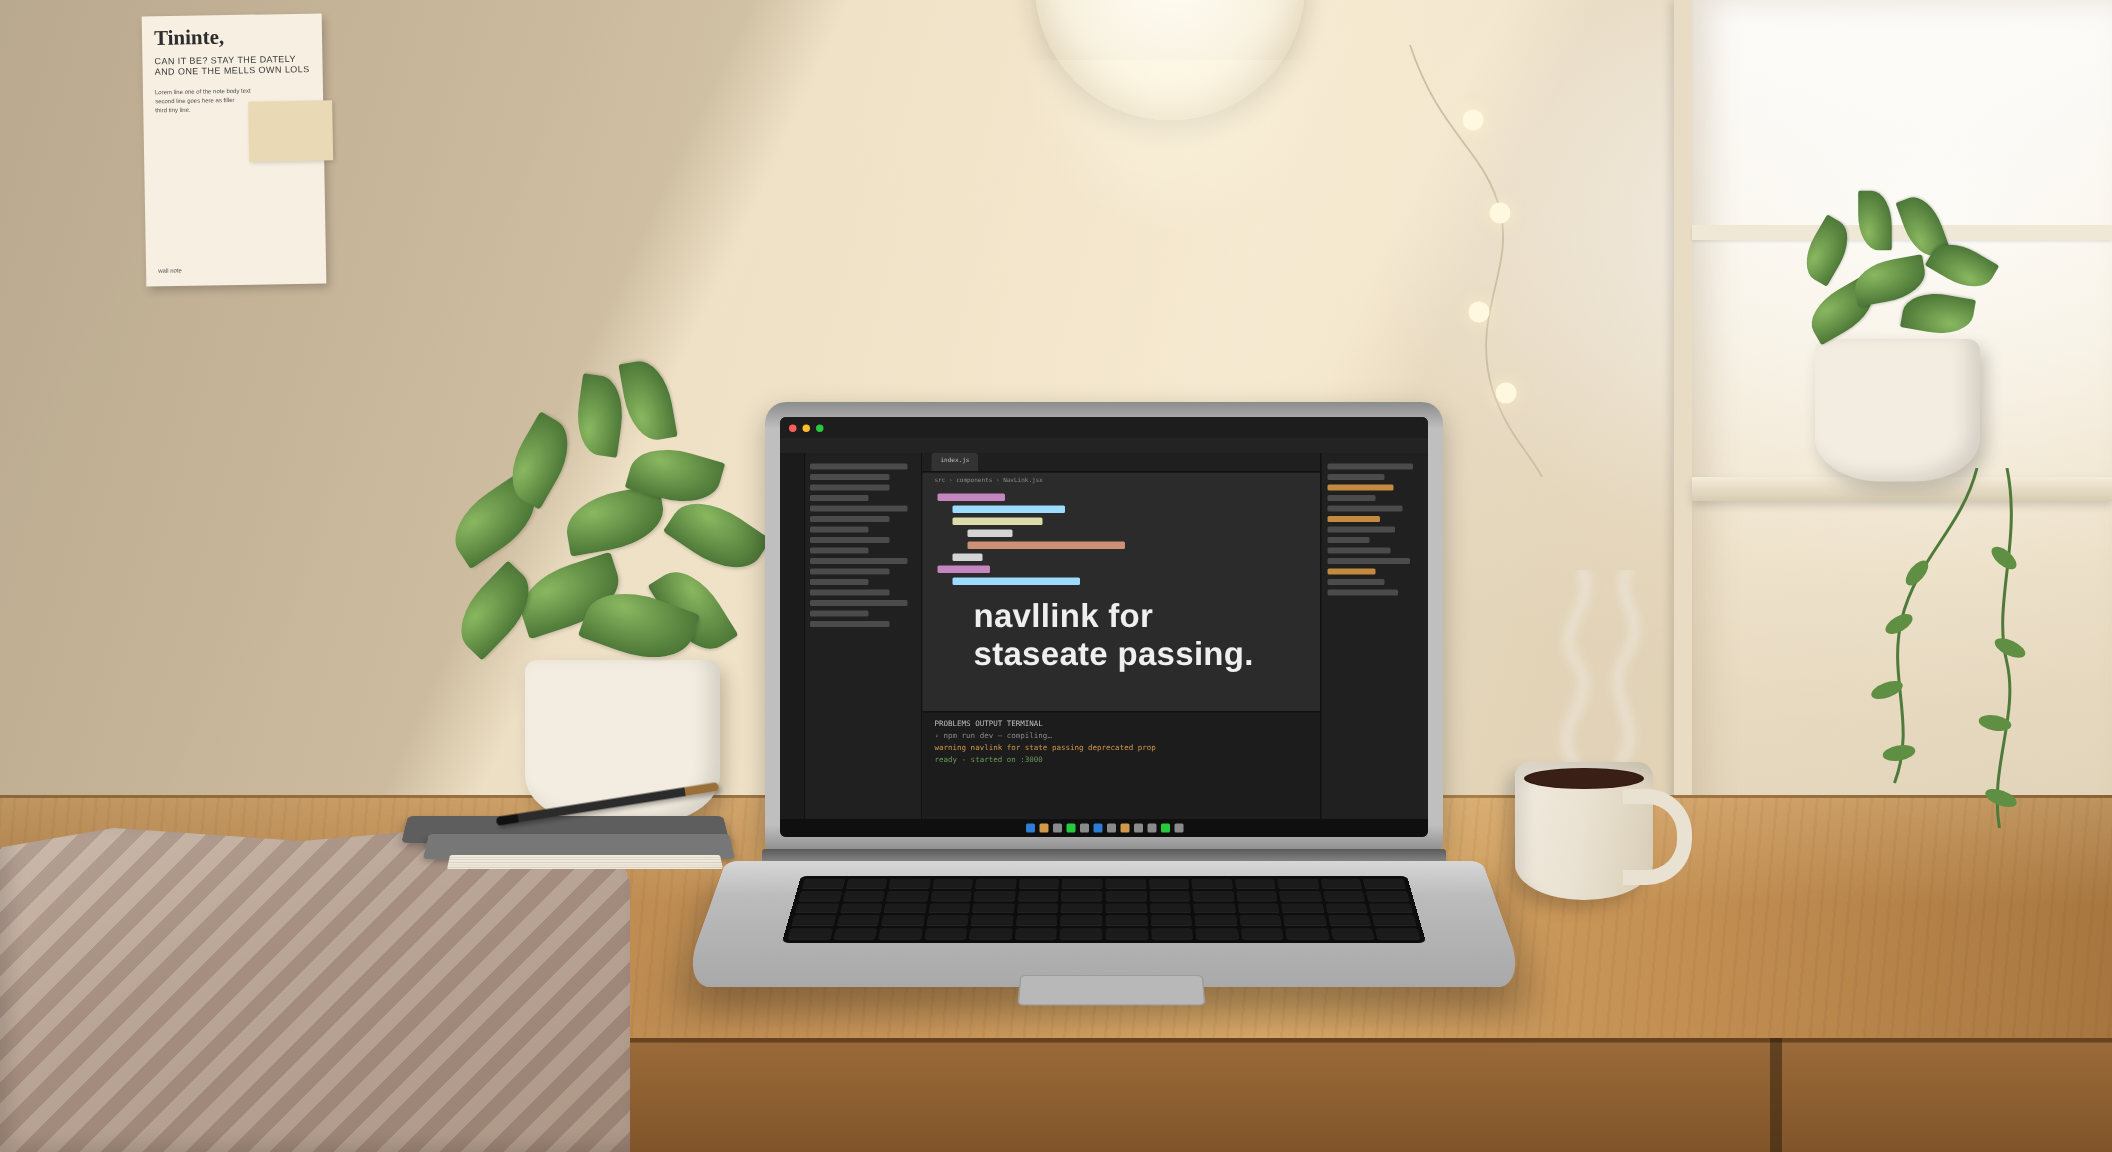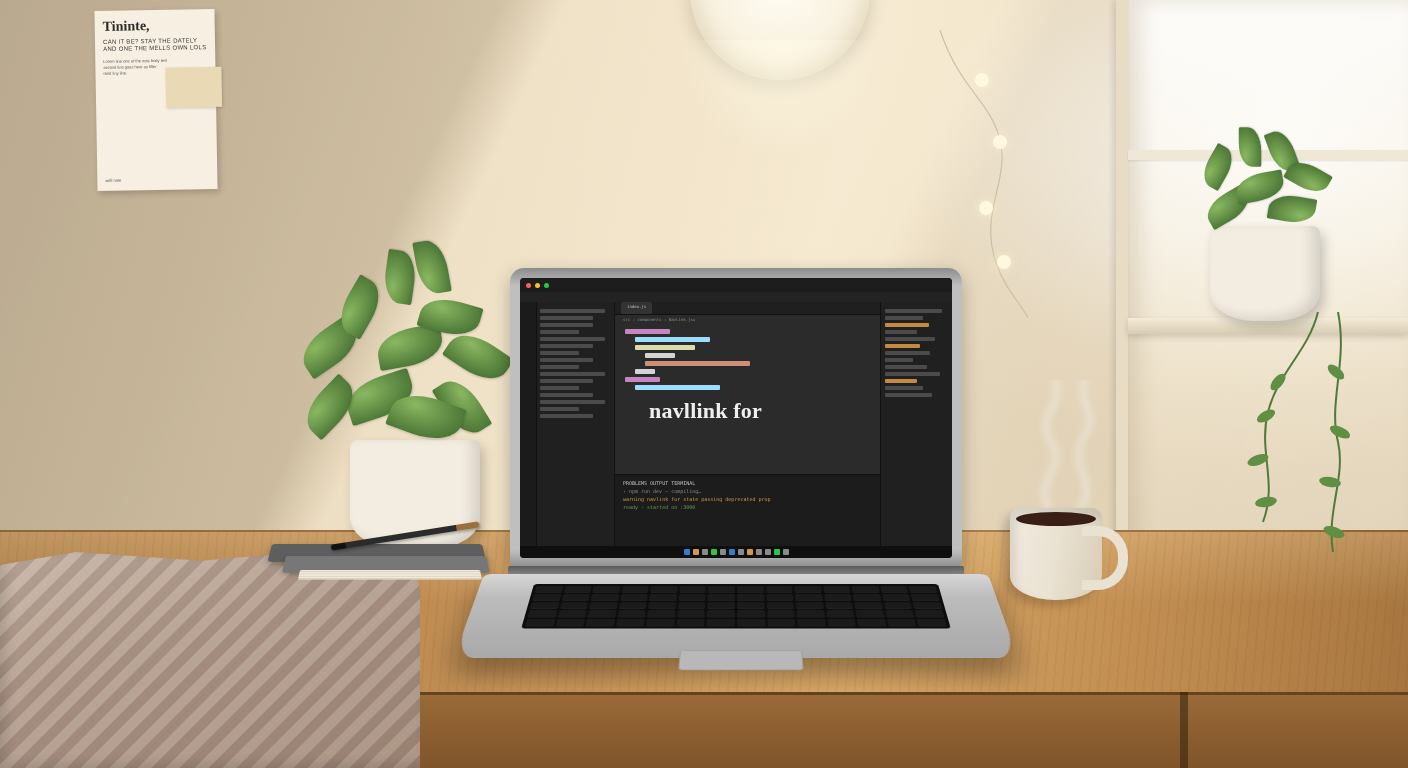--- a/index.html
+++ b/index.html
@@ -388,21 +388,21 @@
   .c-kw   { background:#c586c0; }
   .c-str  { background:#ce9178; }
   .c-fn   { background:#dcdcaa; }
   .c-txt  { background:#9cdcfe; }
   .c-plain{ background:#d4d4d4; }
 
   .big-msg {
     position:absolute;
     top:96px; left:34px; right:20px;
     color:#efefef;
-    font-family: Liberation Serif, serif;
+    font-family: Liberation Sans, sans-serif;
     font-size:22px;
     font-weight:600;
     line-height:1.15;
     letter-spacing:0.2px;
   }
   .terminal {
     position:absolute;
     left:0; right:0; bottom:0;
     height:72px;
     background:#1c1c1c;
@@ -638,20 +638,21 @@
               <div class="codeline c-fn" style="width:24%; margin-left:10px;"></div>
               <div class="codeline c-plain" style="width:12%; margin-left:20px;"></div>
               <div class="codeline c-str" style="width:42%; margin-left:20px;"></div>
               <div class="codeline c-plain" style="width:8%;  margin-left:10px;"></div>
               <div class="codeline c-kw" style="width:14%;"></div>
               <div class="codeline c-txt" style="width:34%; margin-left:10px;"></div>
             </div>
 
             <div class="big-msg">
               <span>navllink for</span><br>
+              <span>staseate passing.</span>
             </div>
 
             <div class="terminal">
               <div class="label">PROBLEMS  OUTPUT  TERMINAL</div>
               <div class="plain">› npm run dev — compiling…</div>
               <div class="warn">warning  navlink for state passing  deprecated prop</div>
               <div class="ok">ready  - started on :3000</div>
             </div>
           </div>
 

